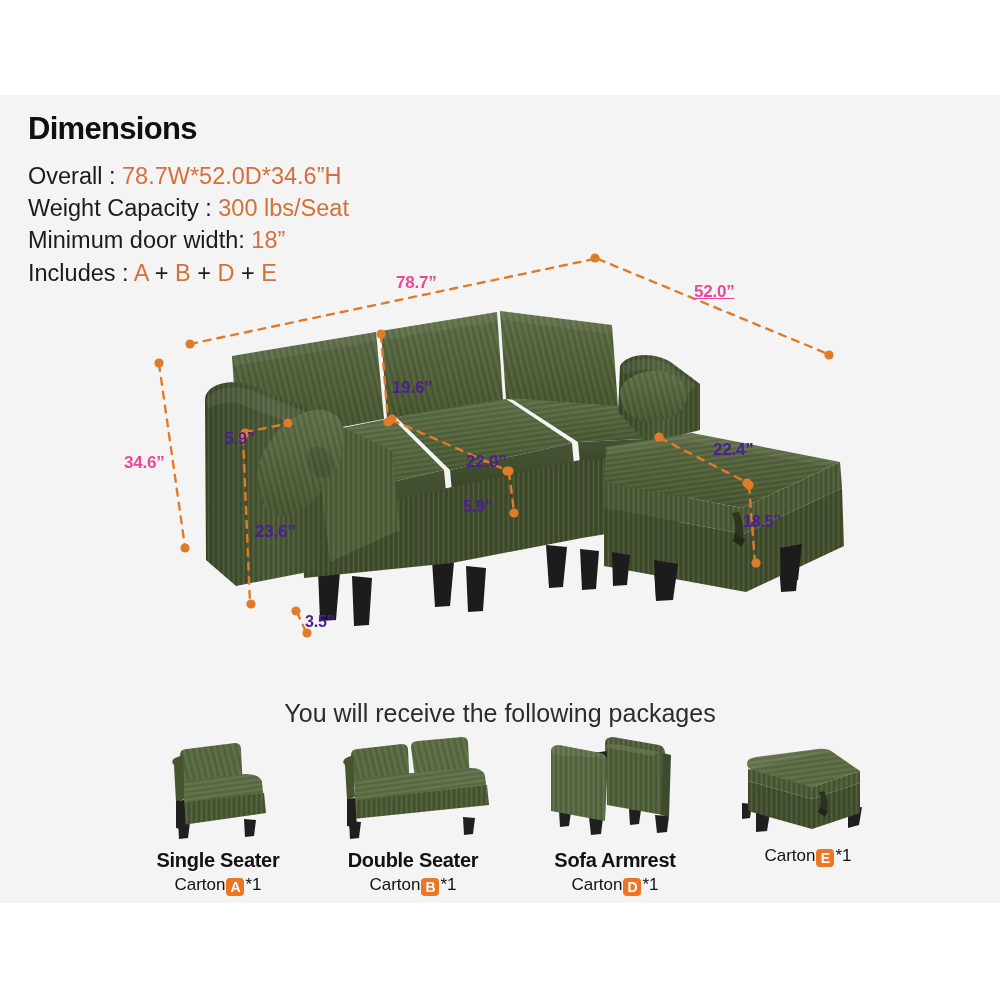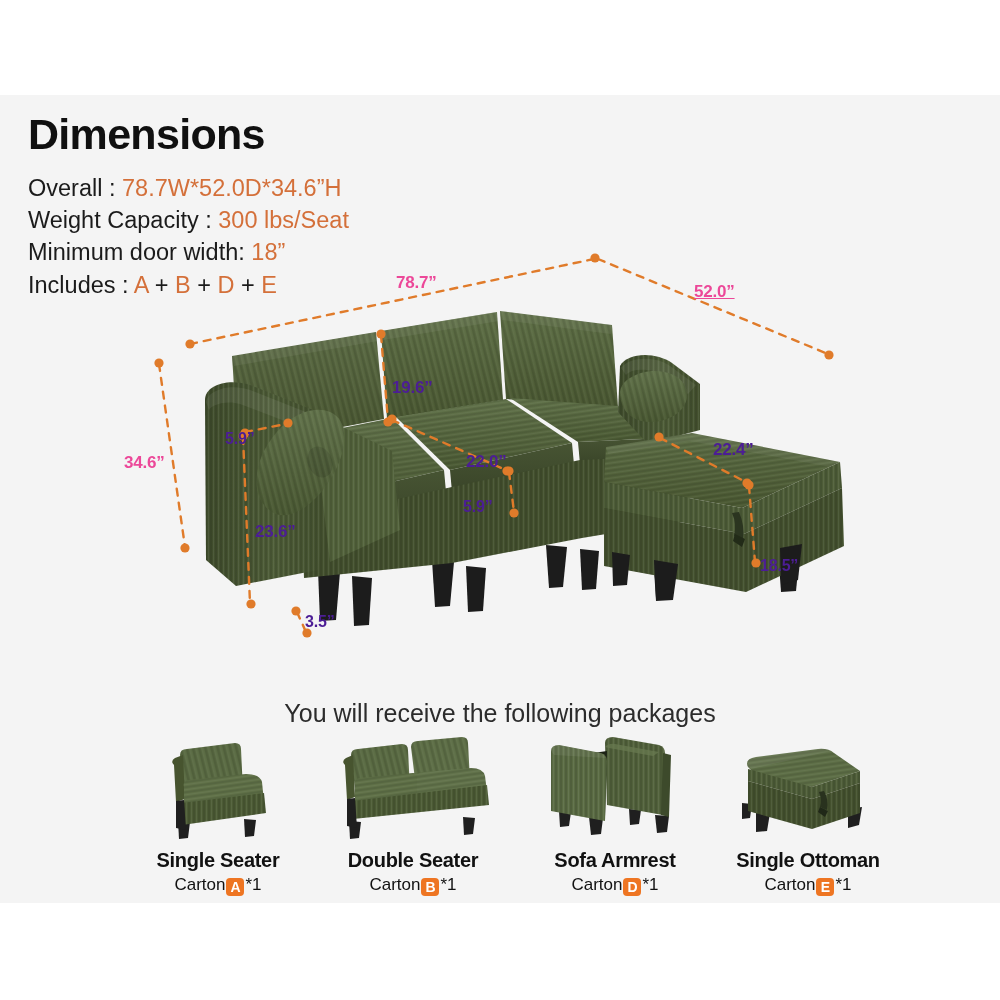--- a/index.html
+++ b/index.html
@@ -13,21 +13,21 @@
   #stage { position:absolute; inset:0; width:1000px; height:1000px; }
 
   .panel {
     position:absolute; left:0; top:95px; width:1000px; height:808px;
     background:#f4f4f4;
   }
 
   
   .hdr { position:absolute; left:28px; top:113px; }
   .hdr h1 {
-    font-size:43px; font-weight:bold; color:#101010;
+    font-size:31px; font-weight:bold; color:#101010;
     letter-spacing:-0.7px; line-height:1.0;
   }
   .spec { font-size:23.5px; color:#1b1b1b; line-height:1.37; white-space:nowrap; }
   .spec:first-of-type { margin-top:16px; }
   .or { color:#d4703a; }
   .ltr { color:#d4703a; }
 
   
   .dimlayer { position:absolute; left:0; top:0; width:1000px; height:1000px; pointer-events:none; }
   .dimtxt {
@@ -293,21 +293,21 @@
     <div class="dimtxt" style="left:396px; top:273px;">78.7”</div>
     <div class="dimtxt" style="left:694px; top:282px;text-decoration:underline;">52.0”</div>
     <div class="dimtxt" style="left:124px; top:453px;">34.6”</div>
     <div class="dimtxt ocl" style="left:392px; top:378px;">19.6”</div>
     <div class="dimtxt ocl" style="left:466px; top:452px;">22.0”</div>
     <div class="dimtxt ocl sm" style="left:225px; top:430px;">5.9”</div>
     <div class="dimtxt ocl sm" style="left:463px; top:498px;">5.9”</div>
     <div class="dimtxt ocl" style="left:255px; top:522px;">23.6”</div>
     <div class="dimtxt ocl sm" style="left:305px; top:613px;text-align:right;">3.5”</div>
     <div class="dimtxt ocl" style="left:713px; top:440px;">22.4”</div>
-    <div class="dimtxt ocl sm" style="left:760px; top:513px;margin-top:44px;">18.5”</div>
+    <div class="dimtxt ocl sm" style="left:743px; top:513px;">18.5”</div>
   </div>
 
   <div class="pkg-head">You will receive the following packages</div>
 
   <div class="pkg-row">
 
     <div class="pkg" style="left:118px; top:0;">
       <div class="art">
         <svg viewBox="0 0 200 118" width="200" height="118">
           <g fill="#1f1f1f">
@@ -397,20 +397,19 @@
           <path d="M40 42 q-4 -8 8 -10 l62 -8 q10 -1 16 4 l26 18 -48 16 -52 -8 z" fill="url(#cordH)"></path>
           <path d="M40 42 q-4 -8 8 -10 l62 -8 q8 -1 13 2 l-80 18 z" fill="#fff" opacity="0.07"></path>
           <path d="M40 44 l64 18 48 -16 v12 l-48 16 -64 -18 z" fill="#4e5d38"></path>
           <path d="M40 44 l64 18 48 -16 v12 l-48 16 -64 -18 z" fill="url(#cordV)"></path>
           <path d="M40 56 l64 18 48 -16 v30 l-48 16 -64 -18 z" fill="#45522f"></path>
           <path d="M40 56 l64 18 48 -16 v30 l-48 16 -64 -18 z" fill="url(#cordV)"></path>
           <path d="M116 66 q5 9 3 19 l-7 -3 q2 -8 -1 -15 z" fill="#29321e"></path>
           <path d="M112 82 l8 4 -3 6 -7 -5 z" fill="#202818"></path>
         </svg>
       </div>
-      <div class="nm">Single Ottoman</div>
       <div class="ct">
         <span>Carton</span><span class="badge">E</span><span>*1</span>
       </div>
     </div>
 
   </div>
 </div>
 
 </body></html>

